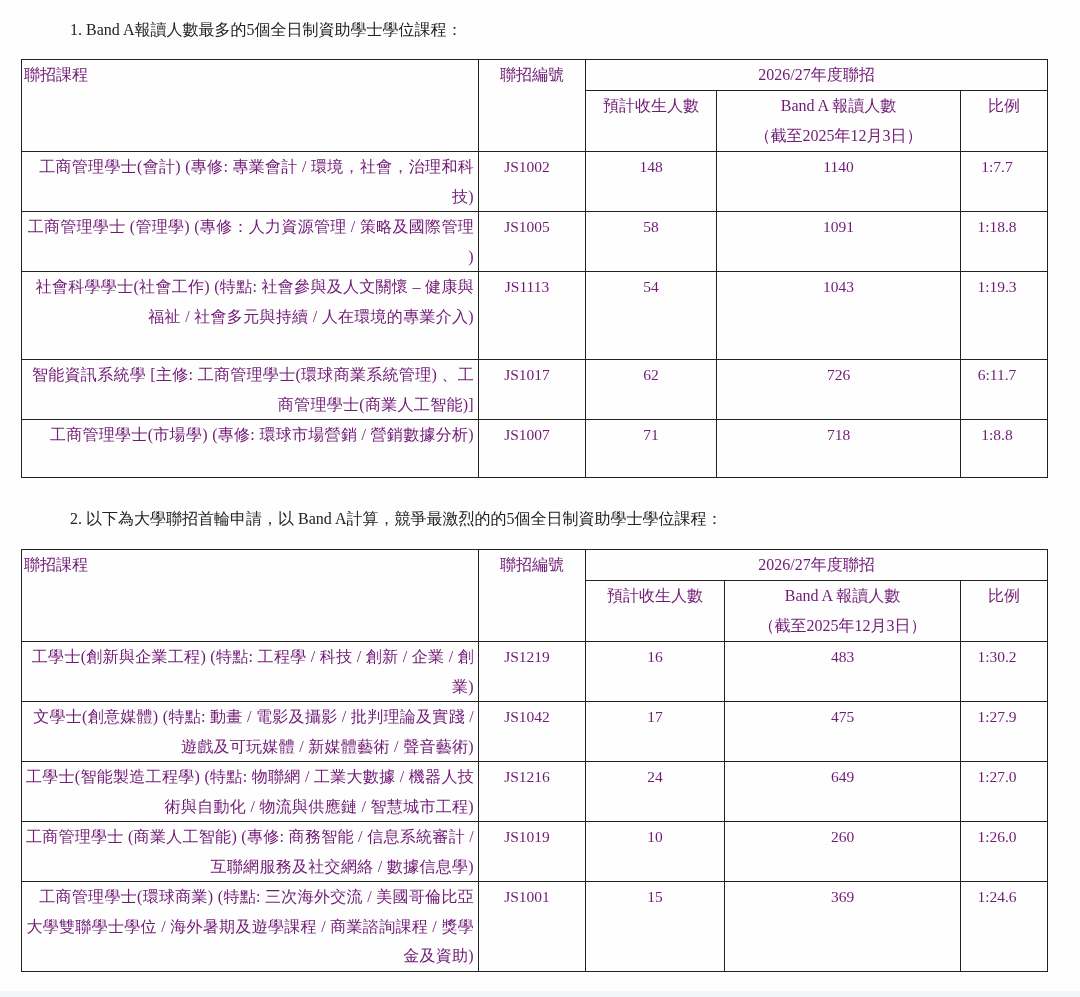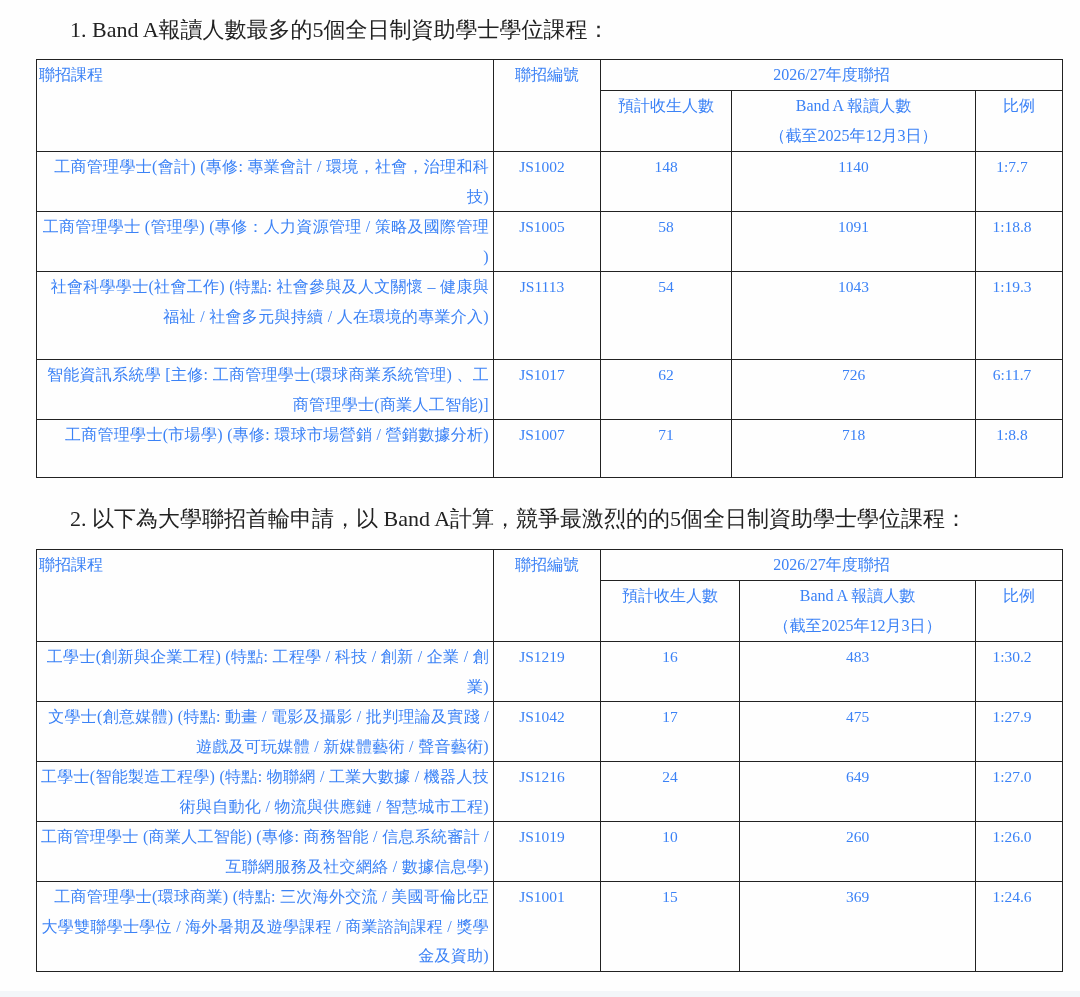--- a/index.html
+++ b/index.html
@@ -16,35 +16,35 @@
       color: #1a1a1a;
     }
     .bottom-strip {
       position: absolute;
       left: 0; right: 0; bottom: 0;
       height: 6px;
       background: #f3f6f9;
     }
     .heading {
       position: absolute;
-      font-size: 22px;
+      font-size: 16px;
       line-height: 20px;
       white-space: nowrap;
       color: #222;
     }
     #h1 { left: 70px; top: 20px; }
     #h2 { left: 70px; top: 509px; }
     table.admit {
       position: absolute;
-      left: 36px;
+      left: 21px;
       width: 1026px;
       border-collapse: collapse;
       table-layout: fixed;
       font-size: 16px;
-      color: #3b82f6;
+      color: #701a75;
     }
     #t1 { top: 59px; }
     #t2 { top: 549px; }
     table.admit td, table.admit th {
       border: 1.5px solid #222;
       padding: 0;
       vertical-align: top;
       font-weight: normal;
     }
     table.admit th {

